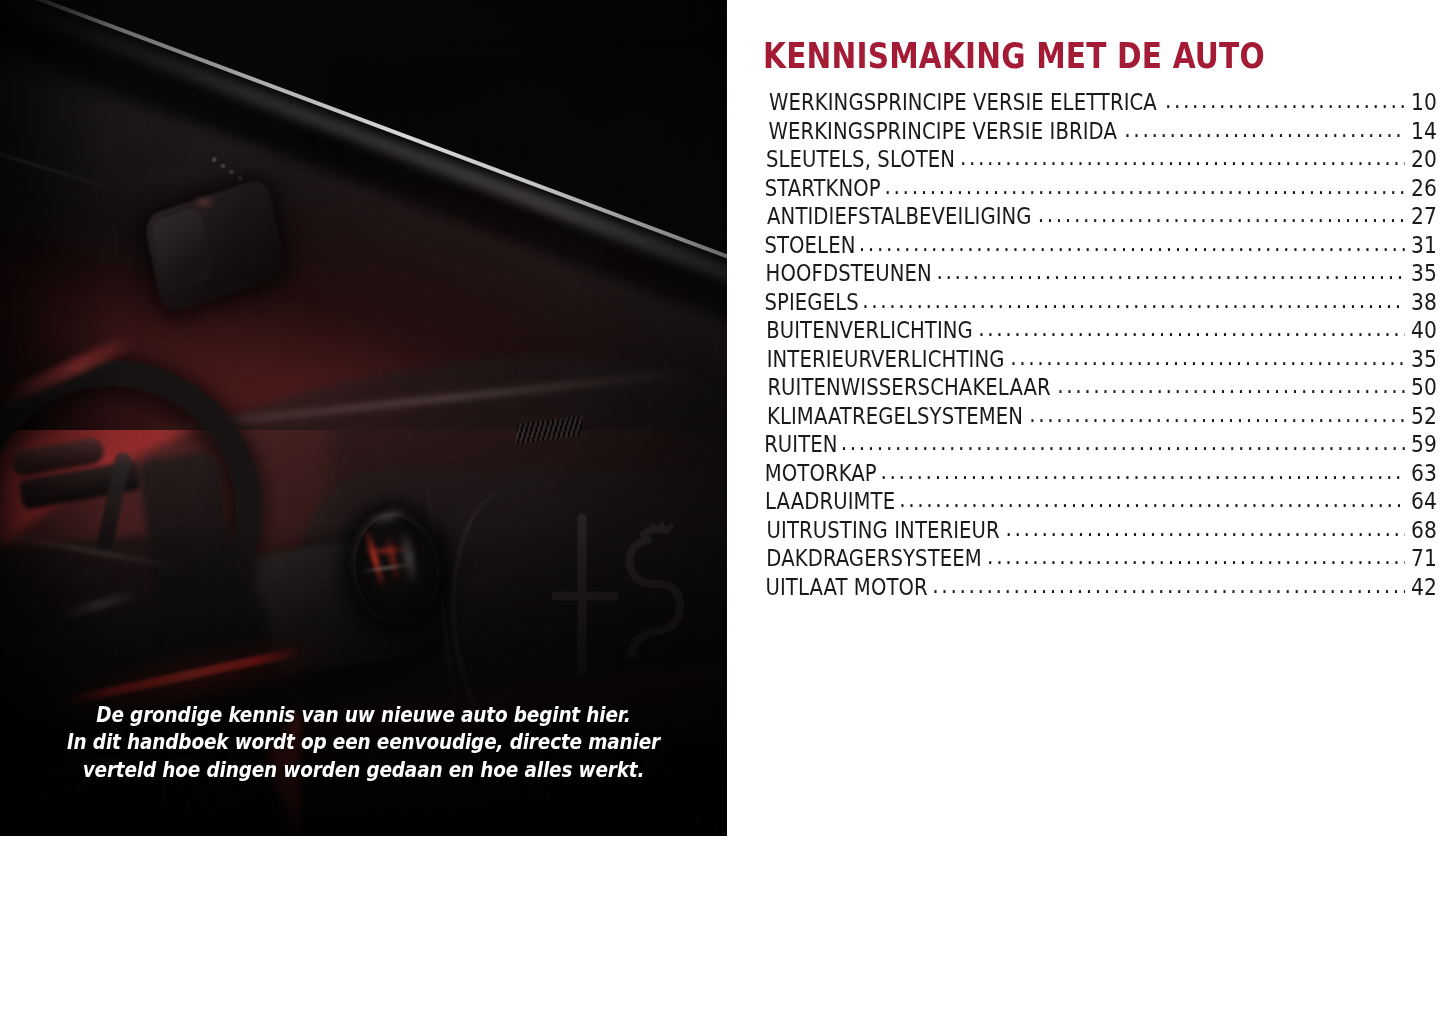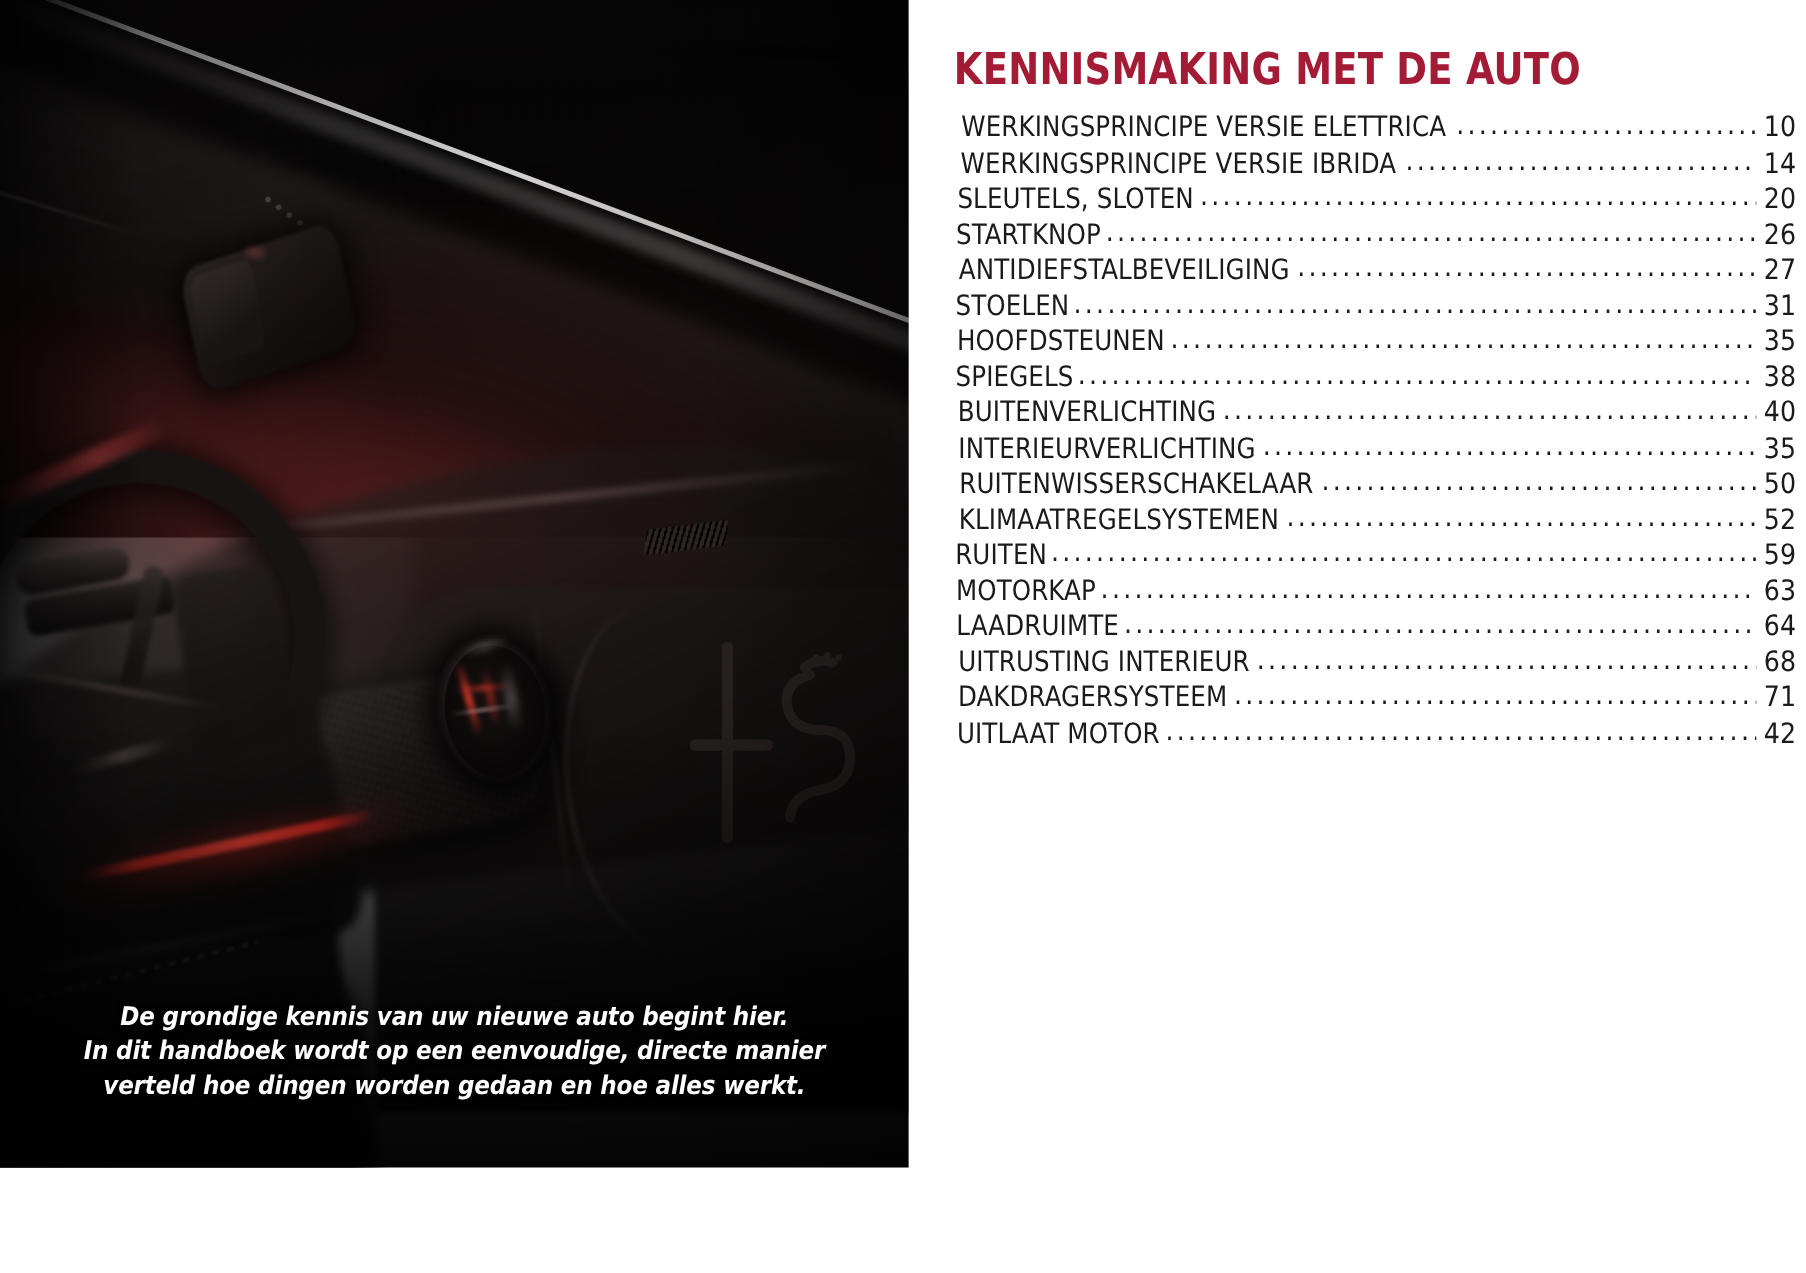--- a/index.html
+++ b/index.html
@@ -20,22 +20,22 @@
     width: 1445px;
     height: 1018px;
     display: flex;
     background: #ffffff;
   }
 
   
   .photo-page {
     position: relative;
     width: 727px;
-    height: 934px;
-    background: #737373;
+    height: 836px;
+    background: #ef4444;
     overflow: hidden;
     flex: 0 0 727px;
   }
 
   
   .ph-layer {
     position: absolute;
     pointer-events: none;
   }
 

